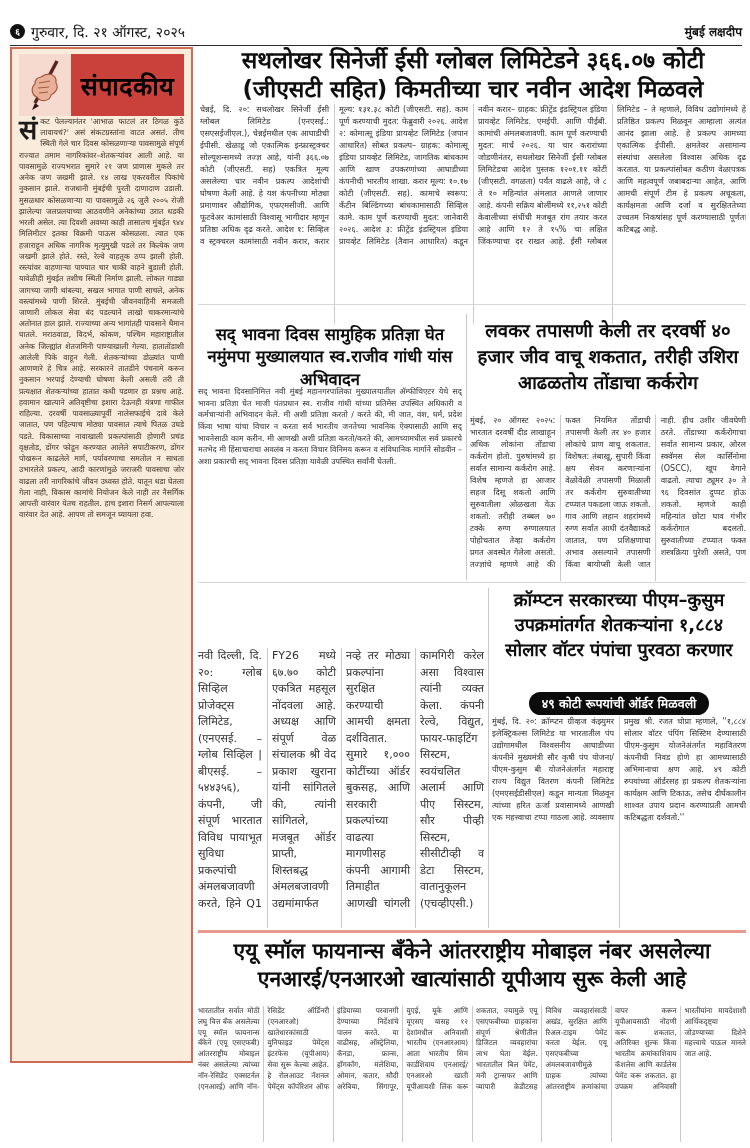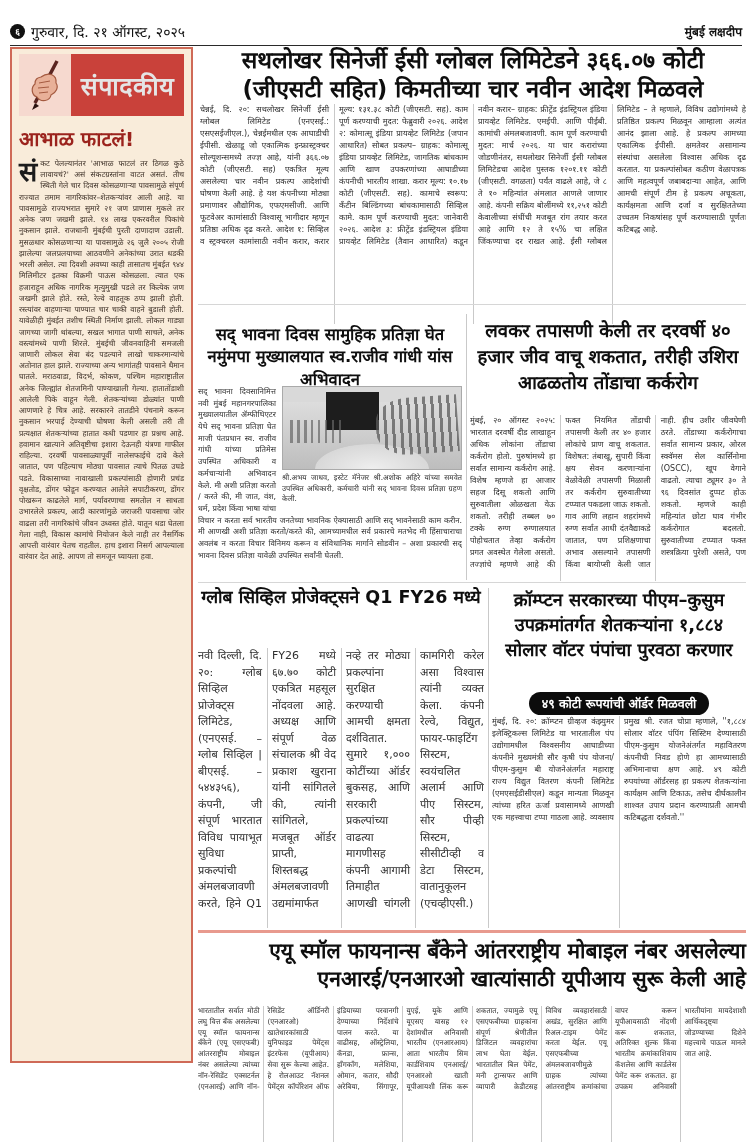--- a/index.html
+++ b/index.html
@@ -27,21 +27,21 @@
   .editorial{
     left:10px;top:47px;width:183px;height:1016px;
     border:2px solid #cf6a57;background:#f9ecda;box-sizing:border-box;
     padding:5px 7px 6px 7px;
   }
   .ed-banner{display:flex;align-items:stretch;height:62px;}
   .ed-hand{
     width:52px;background:#f6d9cf;display:flex;align-items:center;justify-content:center;flex:0 0 52px;
   }
   .ed-label{
-    flex:1;background:#c9413a;color:#e5e5e5;display:flex;align-items:center;justify-content:center;
+    flex:1;background:#c9413a;color:#000000;display:flex;align-items:center;justify-content:center;
     font-size:25px;font-weight:bold;letter-spacing:0.5px;
   }
   .ed-title{
     margin:9px 0 6px 0;color:#9b231d;font-size:20px;font-weight:bold;text-align:left;
   }
   .ed-body{
     font-size:7.6px;line-height:1.48;text-align:justify;color:#3c2f26;
   }
   .ed-drop{
     float:left;font-size:27px;line-height:0.85;font-weight:bold;color:#1c1c1c;
@@ -101,21 +101,21 @@
   
   .cro-head{left:492px;top:588px;width:254px;font-size:18px;line-height:1.38;}
   .cro-badge-row{left:492px;top:692px;width:254px;text-align:center;}
   .cro-badge{
     display:inline-block;background:#0c0c0c;color:#fff;border-radius:12px;
     padding:3px 13px;font-size:12.5px;font-weight:bold;
   }
   .cro-body{left:492px;top:716px;width:254px;height:212px;}
 
   
-  .au-head{left:198px;top:938px;width:548px;font-size:21px;line-height:1.32;text-align:right;}
+  .au-head{left:198px;top:938px;width:548px;font-size:21px;line-height:1.32;}
   .au-body{left:198px;top:1006px;width:548px;height:136px;font-size:7.2px;}
 </style>
 </head>
 <body>
 
 <div class="abs page-header">
   <div class="pg-left">
     <span class="pg-badge">६</span>
     <span class="pg-date">गुरुवार, दि. २१ ऑगस्ट, २०२५</span>
   </div>
@@ -127,55 +127,43 @@
     <div class="ed-hand">
       <svg width="44" height="56" viewBox="0 0 44 56">
         <line x1="34" y1="4" x2="12" y2="46" stroke="#5a2420" stroke-width="3.5"></line>
         <polygon points="12,46 9,53 16,49" fill="#2a1210"></polygon>
         <path d="M18 20 C26 14, 34 18, 33 26 C 36 30, 33 36, 28 38 C 27 44, 18 46, 14 40 C 8 38, 8 30, 12 27 C 12 22, 14 21, 18 20 Z" fill="#e8b098" stroke="#a45a40" stroke-width="1.2"></path>
         <path d="M16 26 L27 24 M15 31 L26 30 M16 36 L25 35" stroke="#a45a40" stroke-width="1" fill="none"></path>
       </svg>
     </div>
     <div class="ed-label">संपादकीय</div>
   </div>
-  <div class="ed-title">आभाळ फाटलं!</div>
   <div class="ed-body">
     <span class="ed-drop">सं</span><span>कट पेलल्यानंतर 'आभाळ फाटलं तर ठिगळ कुठे लावायचं?' असं संकटग्रस्तांना वाटत असतं. तीच स्थिती गेले चार दिवस कोसळणाऱ्या पावसामुळे संपूर्ण राज्यात तमाम नागरिकांवर–शेतकऱ्यांवर आली आहे. या पावसामुळे राज्यभरात सुमारे २१ जण प्राणास मुकले तर अनेक जण जखमी झाले. १४ लाख एकरवरील पिकांचे नुकसान झाले. राजधानी मुंबईची पुरती दाणादाण उडाली. मुसळधार कोसळणाऱ्या या पावसामुळे २६ जुलै २००५ रोजी झालेल्या जलप्रलयाच्या आठवणीने अनेकांच्या उरात धडकी भरली असेल. त्या दिवशी अवघ्या काही तासातच मुंबईत ९४४ मिलिमीटर इतका विक्रमी पाऊस कोसळला. त्यात एक हजाराहून अधिक नागरिक मृत्युमुखी पडले तर कित्येक जण जखमी झाले होते. रस्ते, रेल्वे वाहतूक ठप्प झाली होती. रस्त्यांवर वाहणाऱ्या पाण्यात चार चाकी वाहने बुडाली होती. यावेळीही मुंबईत तशीच स्थिती निर्माण झाली. लोकल गाड्या जागच्या जागी थांबल्या, सखल भागात पाणी साचले, अनेक वस्त्यांमध्ये पाणी शिरले. मुंबईची जीवनवाहिनी समजली जाणारी लोकल सेवा बंद पडल्याने लाखो चाकरमान्यांचे अतोनात हाल झाले. राज्याच्या अन्य भागांतही पावसाने थैमान घातले. मराठवाडा, विदर्भ, कोकण, पश्चिम महाराष्ट्रातील अनेक जिल्ह्यांत शेतजमिनी पाण्याखाली गेल्या. हातातोंडाशी आलेली पिके वाहून गेली. शेतकऱ्यांच्या डोळ्यांत पाणी आणणारे हे चित्र आहे. सरकारने तातडीने पंचनामे करून नुकसान भरपाई देण्याची घोषणा केली असली तरी ती प्रत्यक्षात शेतकऱ्यांच्या हातात कधी पडणार हा प्रश्नच आहे. हवामान खात्याने अतिवृष्टीचा इशारा देऊनही यंत्रणा गाफील राहिल्या. दरवर्षी पावसाळ्यापूर्वी नालेसफाईचे दावे केले जातात, पण पहिल्याच मोठ्या पावसात त्याचे पितळ उघडे पडते. विकासाच्या नावाखाली प्रकल्पांसाठी होणारी प्रचंड वृक्षतोड, डोंगर फोडून करण्यात आलेले सपाटीकरण, डोंगर पोखरून काढलेले मार्ग, पर्यावरणाचा समतोल न साधता उभारलेले प्रकल्प, आदी कारणांमुळे जराजरी पावसाचा जोर वाढला तरी नागरिकांचे जीवन उध्वस्त होते. यातून धडा घेतला गेला नाही, विकास कामांचे नियोजन केले नाही तर नैसर्गिक आपत्ती वारंवार येतच राहतील. हाच इशारा निसर्ग आपल्याला वारंवार देत आहे. आपण तो समजून घ्यायला हवा.</span>
   </div>
 </div>
 
 <div class="abs headline lead-head">सथलोखर सिनेर्जी ईसी ग्लोबल लिमिटेडने ३६६.०७ कोटी (जीएसटी सहित) किमतीच्या चार नवीन आदेश मिळवले</div>
 <div class="abs bodytext cols-4 lead-body">चेन्नई, दि. २०: सथलोखर सिनेर्जी ईसी ग्लोबल लिमिटेड (एनएसई.: एसएसईजीएल.), चेन्नईमधील एक आघाडीची ईपीसी. खेळाडू जो एकात्मिक इन्फ्रास्ट्रक्चर सोल्यूशन्समध्ये तज्ज्ञ आहे, यांनी ३६६.०७ कोटी (जीएसटी. सह) एकत्रित मूल्य असलेल्या चार नवीन प्रकल्प आदेशांची घोषणा केली आहे. हे यश कंपनीच्या मोठ्या प्रमाणावर औद्योगिक, एफएमसीजी. आणि फूटवेअर कामांसाठी विश्वासू भागीदार म्हणून प्रतिष्ठा अधिक दृढ करते. आदेश १: सिव्हिल व स्ट्रक्चरल कामांसाठी नवीन करार, करार मूल्य: १३१.३८ कोटी (जीएसटी. सह). काम पूर्ण करण्याची मुदत: फेब्रुवारी २०२६. आदेश २: कोमात्सू इंडिया प्रायव्हेट लिमिटेड (जपान आधारित) सोबत प्रकल्प– ग्राहक: कोमात्सू इंडिया प्रायव्हेट लिमिटेड, जागतिक बांधकाम आणि खाण उपकरणांच्या आघाडीच्या कंपनीची भारतीय शाखा. करार मूल्य: १०.१७ कोटी (जीएसटी. सह). कामाचे स्वरूप: कँटीन बिल्डिंगच्या बांधकामासाठी सिव्हिल कामे. काम पूर्ण करण्याची मुदत: जानेवारी २०२६. आदेश ३: फ्रीट्रेंड इंडस्ट्रियल इंडिया प्रायव्हेट लिमिटेड (तैवान आधारित) कडून नवीन करार– ग्राहक: फ्रीट्रेंड इंडस्ट्रियल इंडिया प्रायव्हेट लिमिटेड. एमईपी. आणि पीईबी. कामांची अंमलबजावणी. काम पूर्ण करण्याची मुदत: मार्च २०२६. या चार करारांच्या जोडणीनंतर, सथलोखर सिनेर्जी ईसी ग्लोबल लिमिटेडचा आदेश पुस्तक १२०१.११ कोटी (जीएसटी. वगळता) पर्यंत वाढले आहे, जे ८ ते १० महिन्यांत अंमलात आणले जाणार आहे. कंपनी सक्रिय बोलींमध्ये ११,२५१ कोटी केवालीच्या संधींची मजबूत रांग तयार करत आहे आणि १२ ते १५% चा लक्षित जिंकण्याचा दर राखत आहे. ईसी ग्लोबल लिमिटेड – ते म्हणाले, विविध उद्योगांमध्ये हे प्रतिष्ठित प्रकल्प मिळवून आम्हाला अत्यंत आनंद झाला आहे. हे प्रकल्प आमच्या एकात्मिक ईपीसी. क्षमतेवर असामान्य संस्थांचा असलेला विश्वास अधिक दृढ करतात. या प्रकल्पांसोबत कठीण वेळापत्रक आणि महत्वपूर्ण जबाबदाऱ्या आहेत, आणि आमची संपूर्ण टीम हे प्रकल्प अचूकता, कार्यक्षमता आणि दर्जा व सुरक्षिततेच्या उच्चतम निकषांसह पूर्ण करण्यासाठी पूर्णतः कटिबद्ध आहे.</div>
 
 <div class="abs hrule" style="left:198px;top:304px;width:548px;"></div>
 
 <div class="abs headline sad-head">सद् भावना दिवस सामुहिक प्रतिज्ञा घेत नमुंमपा मुख्यालयात स्व.राजीव गांधी यांस अभिवादन</div>
 <div class="abs bodytext sad-body">
-  <span class="sad-photowrap">
-    <span class="photo" style="display:block;">
-      <span class="ph-wall"></span>
-      <span class="ph-screen"></span>
-      <span class="ph-floor"></span>
-      <span class="ph-crowd-left"></span>
-      <span class="ph-crowd-right"></span>
-    </span>
-    <span class="sad-caption" style="display:block;">श्री.अभय जाधव, इस्टेट मॅनेजर श्री.अशोक अहिरे यांच्या समवेत उपस्थित अधिकारी, कर्मचारी यांनी सद् भावना दिवस प्रतिज्ञा ग्रहण केली.</span>
-  </span>
   <span>सद् भावना दिवसानिमित्त नवी मुंबई महानगरपालिका मुख्यालयातील ॲम्फीथिएटर येथे सद् भावना प्रतिज्ञा घेत माजी पंतप्रधान स्व. राजीव गांधी यांच्या प्रतिमेस उपस्थित अधिकारी व कर्मचाऱ्यांनी अभिवादन केले. मी अशी प्रतिज्ञा करतो / करते की, मी जात, वंश, धर्म, प्रदेश किंवा भाषा यांचा विचार न करता सर्व भारतीय जनतेच्या भावनिक ऐक्यासाठी आणि सद् भावनेसाठी काम करीन. मी आणखी अशी प्रतिज्ञा करतो/करते की, आमच्यामधील सर्व प्रकारचे मतभेद मी हिंसाचाराचा अवलंब न करता विचार विनिमय करून व संविधानिक मार्गाने सोडवीन – अशा प्रकारची सद् भावना दिवस प्रतिज्ञा यावेळी उपस्थित सर्वांनी घेतली.</span>
 </div>
 
 <div class="abs vrule" style="left:466px;top:314px;height:266px;"></div>
 
 <div class="abs headline can-head">लवकर तपासणी केली तर दरवर्षी ४० हजार जीव वाचू शकतात, तरीही उशिरा आढळतोय तोंडाचा कर्करोग</div>
 <div class="abs bodytext cols-3 can-body">मुंबई, २० ऑगस्ट २०२५: भारतात दरवर्षी दीड लाखाहून अधिक लोकांना तोंडाचा कर्करोग होतो. पुरुषांमध्ये हा सर्वात सामान्य कर्करोग आहे. विशेष म्हणजे हा आजार सहज दिसू शकतो आणि सुरुवातीला ओळखता येऊ शकतो. तरीही तब्बल ७० टक्के रुग्ण रुग्णालयात पोहोचतात तेव्हा कर्करोग प्रगत अवस्थेत गेलेला असतो. तज्ज्ञांचे म्हणणे आहे की फक्त नियमित तोंडाची तपासणी केली तर ४० हजार लोकांचे प्राण वाचू शकतात. विशेषत: तंबाखू, सुपारी किंवा क्षय सेवन करणाऱ्यांना वेळोवेळी तपासणी मिळाली तर कर्करोग सुरुवातीच्या टप्प्यात पकडला जाऊ शकतो. गाव आणि लहान शहरांमध्ये रुग्ण सर्वात आधी दंतवैद्याकडे जातात, पण प्रशिक्षणाचा अभाव असल्याने तपासणी किंवा बायोप्सी केली जात नाही. हीच उशीर जीवघेणी ठरते. तोंडाच्या कर्करोगाचा सर्वात सामान्य प्रकार, ओरल स्क्वॅमस सेल कार्सिनोमा (OSCC), खूप वेगाने वाढतो. त्याचा ट्यूमर ३० ते ९६ दिवसांत दुप्पट होऊ शकतो. म्हणजे काही महिन्यांत छोटा घाव गंभीर कर्करोगात बदलतो. सुरुवातीच्या टप्प्यात फक्त शस्त्रक्रिया पुरेशी असते, पण उशिरा लक्षात आल्यावर उपचार कठीण होतात.</div>
 
 <div class="abs hrule" style="left:198px;top:582px;width:548px;"></div>
 
 <div class="abs headline glo-head">
-  <span style="display:block;">ग्लोब सिव्हिल प्रोजेक्ट्सने Q1 FY26 मध्ये</span>
 </div>
 <div class="abs bodytext cols-4 glo-body">नवी दिल्ली, दि. २०: ग्लोब सिव्हिल प्रोजेक्ट्स लिमिटेड, (एनएसई. – ग्लोब सिव्हिल | बीएसई. – ५४४३५६), कंपनी, जी संपूर्ण भारतात विविध पायाभूत सुविधा प्रकल्पांची अंमलबजावणी करते, हिने Q1 FY26 मध्ये ६७.७० कोटी एकत्रित महसूल नोंदवला आहे. अध्यक्ष आणि संपूर्ण वेळ संचालक श्री वेद प्रकाश खुराना यांनी सांगितले की, त्यांनी सांगितले, मजबूत ऑर्डर प्राप्ती, शिस्तबद्ध अंमलबजावणी उद्यमांमार्फत नव्हे तर मोठ्या प्रकल्पांना सुरक्षित करण्याची आमची क्षमता दर्शवितात. सुमारे १,००० कोटींच्या ऑर्डर बुकसह, आणि सरकारी प्रकल्पांच्या वाढत्या मागणीसह कंपनी आगामी तिमाहीत आणखी चांगली कामगिरी करेल असा विश्वास त्यांनी व्यक्त केला. कंपनी रेल्वे, विद्युत, फायर-फाइटिंग सिस्टम, स्वयंचलित अलार्म आणि पीए सिस्टम, सौर पीव्ही सिस्टम, सीसीटीव्ही व डेटा सिस्टम, वातानुकूलन (एचव्हीएसी.) आदी क्षेत्रांमध्ये एकात्मिक सेवा पुरवते. शिक्षण, आरोग्य आणि गृहनिर्माण क्षेत्रातील प्रतिष्ठित प्रकल्पही कंपनीच्या हाती असून कामे वेळेत पूर्ण करण्याचा कंपनीचा लौकिक आहे. मजबूत ताळेबंद, अनुभवी व्यवस्थापन आणि अंमलबजावणी क्षमतेच्या जोरावर येत्या काळात महसुलात आणखी वाढ होईल, असा विश्वासही व्यवस्थापनाने व्यक्त केला आहे.</div>
 
 <div class="abs vrule" style="left:488px;top:588px;height:340px;"></div>
 
 <div class="abs headline cro-head">क्रॉम्प्टन सरकारच्या पीएम–कुसुम उपक्रमांतर्गत शेतकऱ्यांना १,८८४ सोलार वॉटर पंपांचा पुरवठा करणार</div>
 <div class="abs cro-badge-row">
   <span class="cro-badge">४९ कोटी रूपयांची ऑर्डर मिळवली</span>
 </div>
 <div class="abs bodytext cols-2 cro-body">मुंबई, दि. २०: क्रॉम्प्टन ग्रीव्हज कंझ्युमर इलेक्ट्रिकल्स लिमिटेड या भारतातील पंप उद्योगामधील विश्वसनीय आघाडीच्या कंपनीने मुख्यमंत्री सौर कृषी पंप योजना/पीएम-कुसुम बी योजनेअंतर्गत महाराष्ट्र राज्य विद्युत वितरण कंपनी लिमिटेड (एमएसईडीसीएल) कडून मान्यता मिळवून त्यांच्या हरित ऊर्जा प्रवासामध्ये आणखी एक महत्त्वाचा टप्पा गाठला आहे. व्यवसाय प्रमुख श्री. रजत चोप्रा म्हणाले, ''१,८८४ सोलार वॉटर पंपिंग सिस्टिम देण्यासाठी पीएम-कुसुम योजनेअंतर्गत महावितरण कंपनीची निवड होणे हा आमच्यासाठी अभिमानाचा क्षण आहे. ४९ कोटी रुपयांच्या ऑर्डरसह हा प्रकल्प शेतकऱ्यांना कार्यक्षम आणि टिकाऊ, तसेच दीर्घकालीन शाश्वत उपाय प्रदान करण्याप्रती आमची कटिबद्धता दर्शवतो.''</div>

